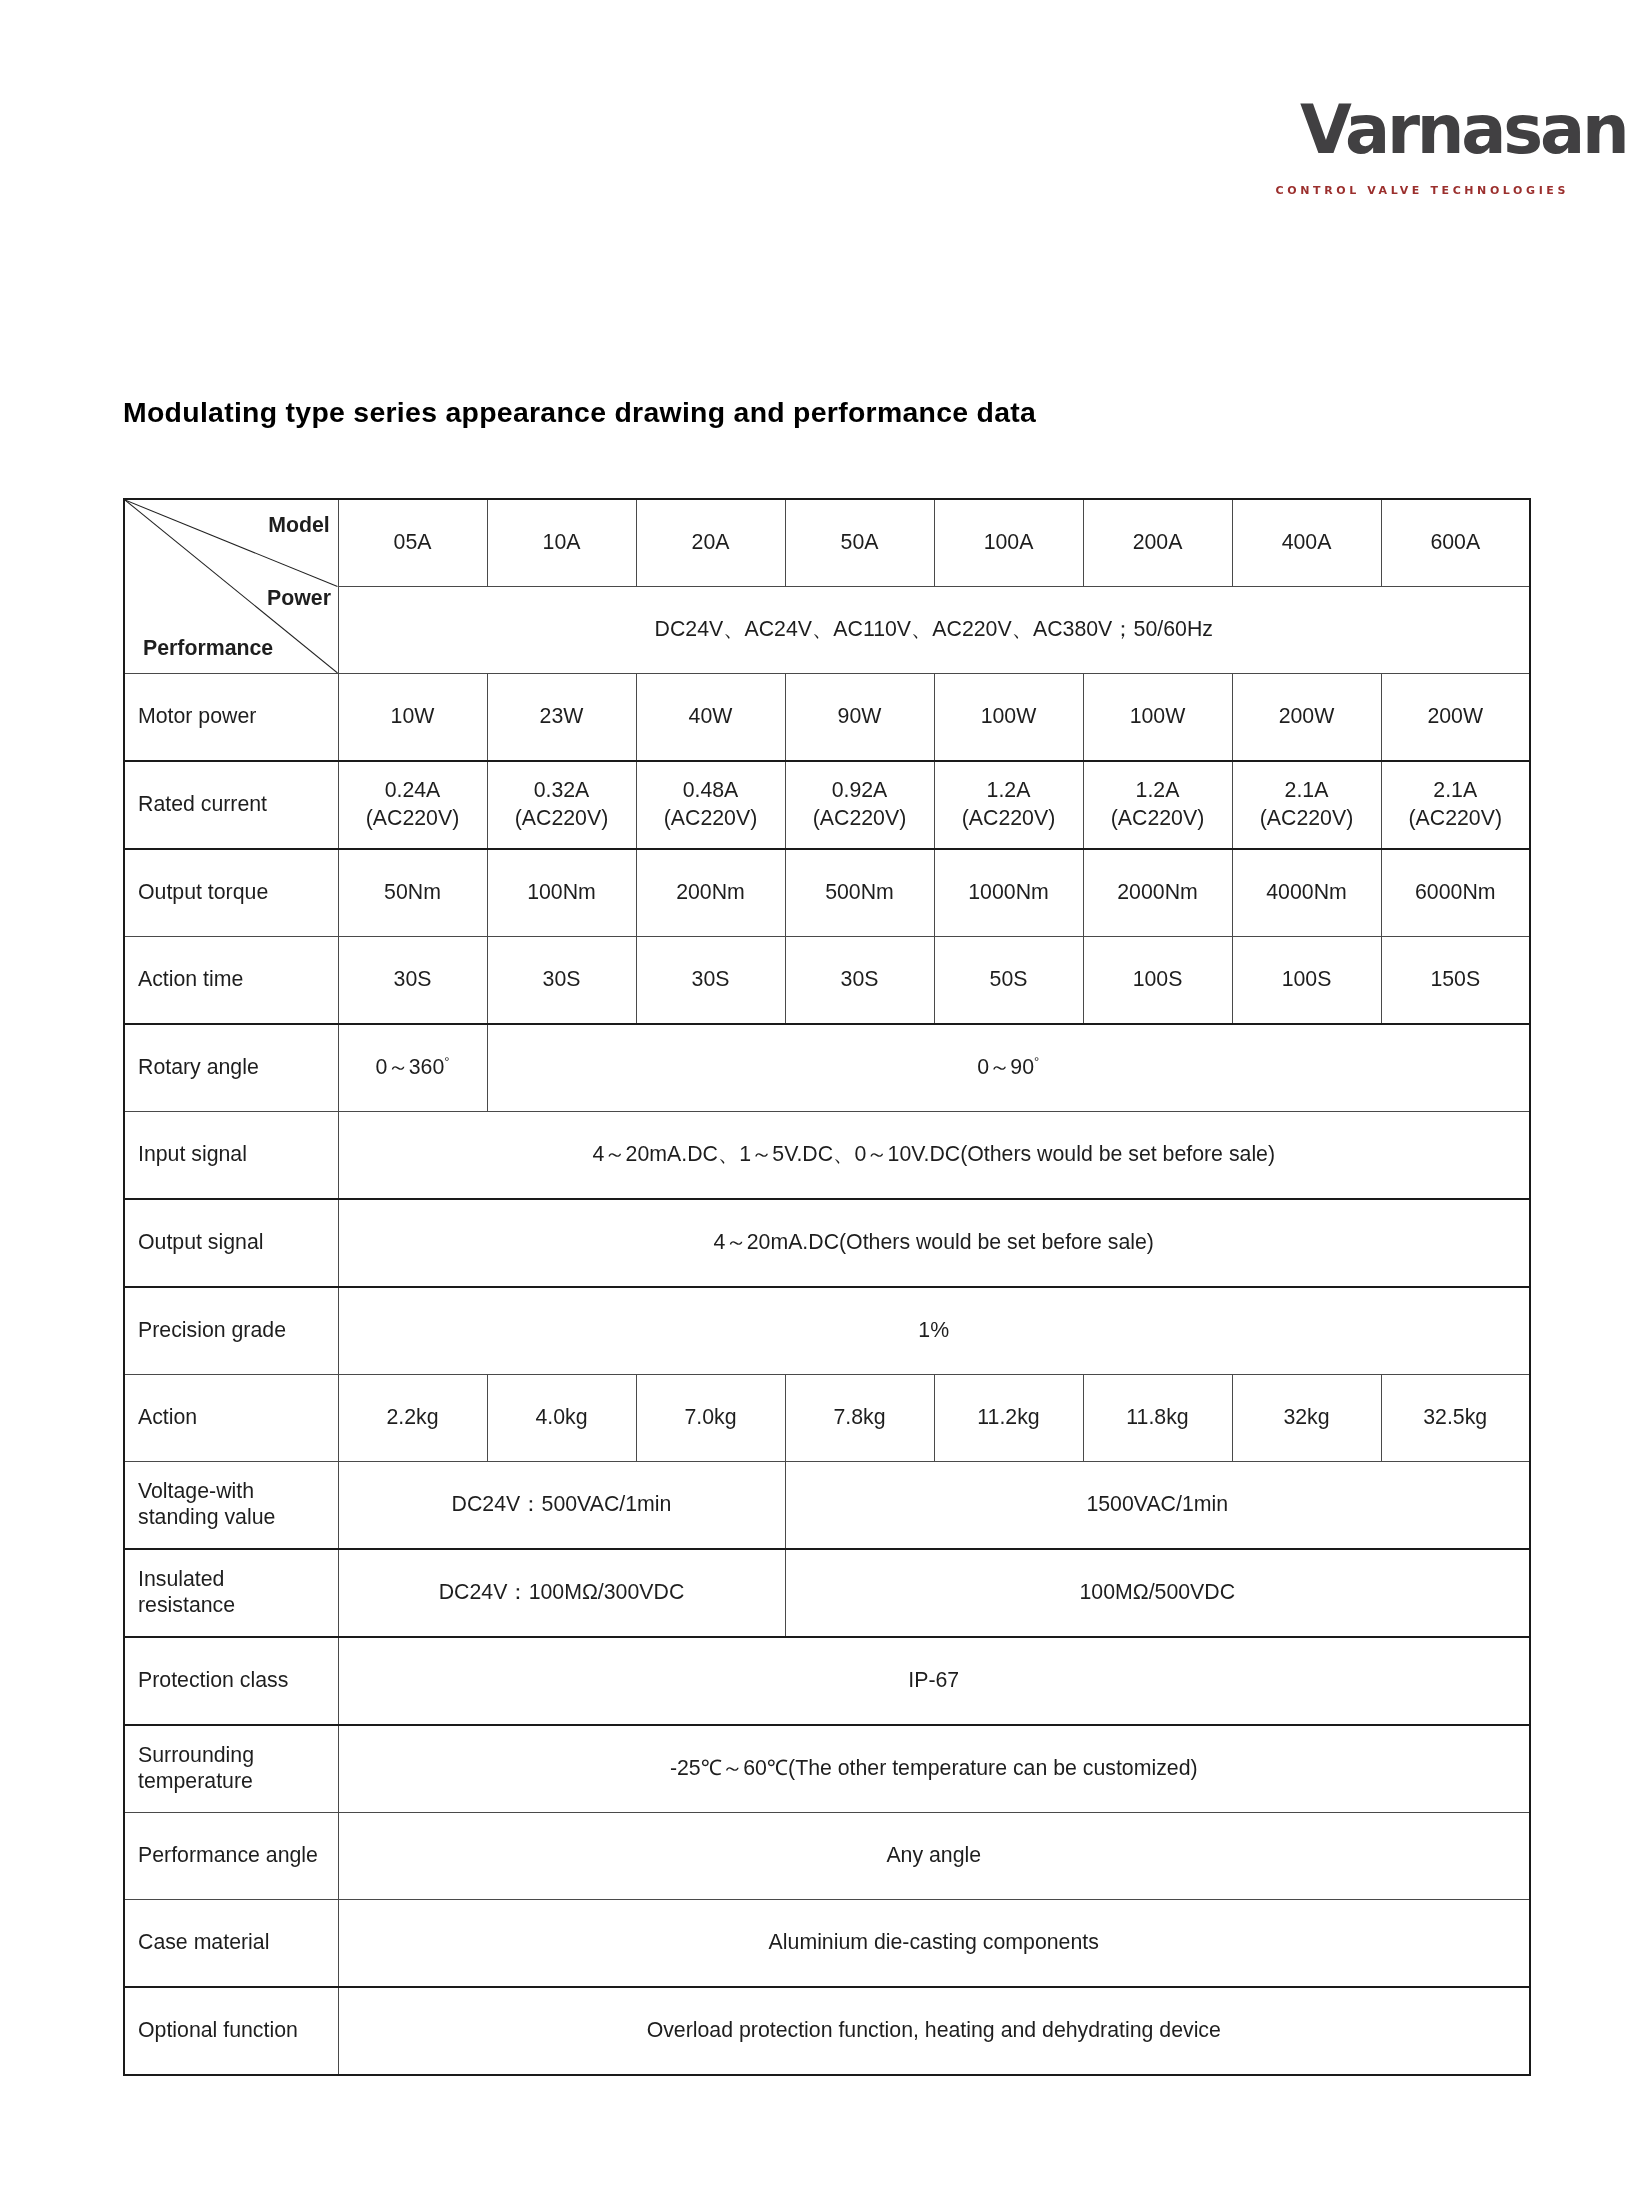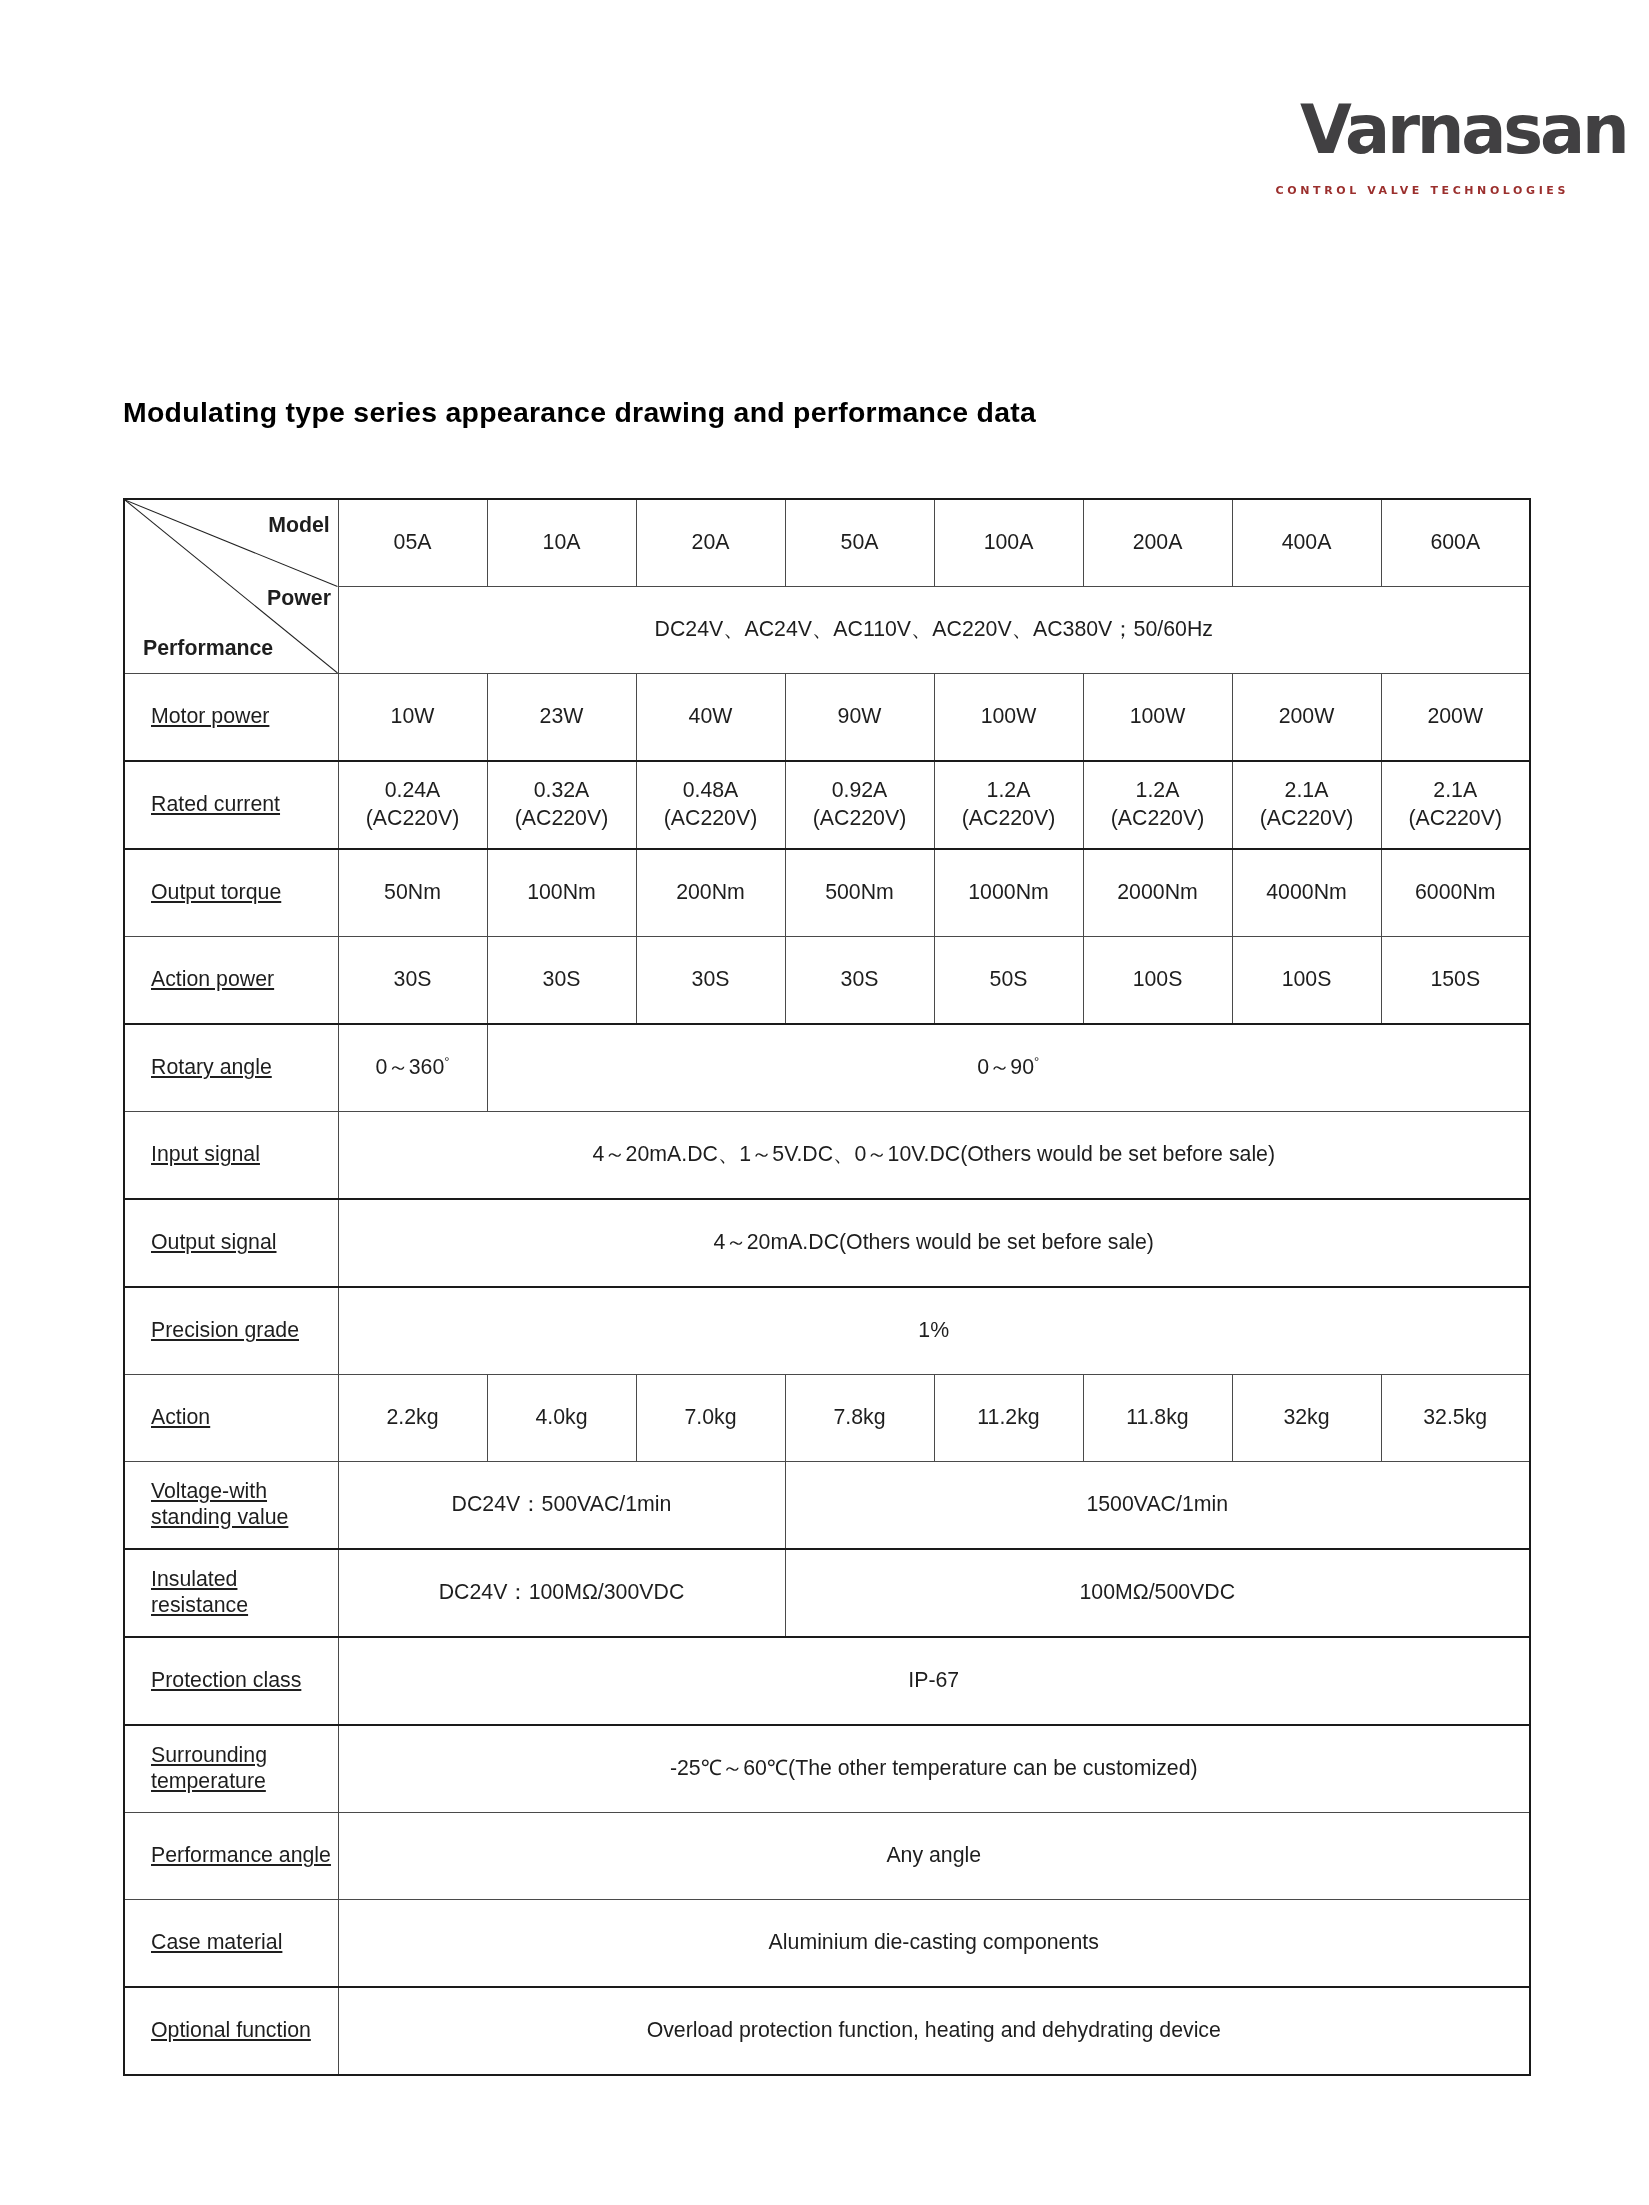--- a/index.html
+++ b/index.html
@@ -13,21 +13,21 @@
               letter-spacing: 3.6px; color: #9b2f2d; text-align: right; margin-top: 20px; }
 
   .title { position: absolute; left: 123px; top: 396px; font-family: "Liberation Sans", sans-serif;
            font-weight: bold; font-size: 28.4px; color: #000000; letter-spacing: 0.3px; }
 
   table.spec { position: absolute; left: 123px; top: 498px; width: 1407px;
                border-collapse: collapse; table-layout: fixed; border: 2.6px solid #1a1a1a; }
   table.spec td { border: 1.3px solid #4a4a4a; text-align: center; vertical-align: middle;
                   font-size: 21.3px; color: #1e1e1e; padding: 0; height: 86px; line-height: 1.3; }
   table.spec tr.thick td { border-bottom: 2.6px solid #1a1a1a; }
-  table.spec td.label { text-align: left; padding-left: 26px; font-size: 21.3px; line-height: 1.2; text-decoration: underline; }
+  table.spec td.label { text-align: left; padding-left: 13px; font-size: 21.3px; line-height: 1.2; }
   table.spec col.c-label { width: 214px; }
   table.spec col.c-model { width: 149px; }
 
   td.corner { position: relative; padding: 0 !important; }
   td.corner svg { position: absolute; left: 0; top: 0; width: 100%; height: 100%; }
   td.corner .lbl { position: absolute; font-size: 21.3px; font-weight: bold; }
   td.corner .lbl-model { right: 7.8px; top: 11.6px; }
   td.corner .lbl-power { right: 6.5px; top: 85px; }
   td.corner .lbl-perf { left: 18px; bottom: 10.3px; }
 
@@ -133,21 +133,21 @@
       <td>100Nm</td>
       <td>200Nm</td>
       <td>500Nm</td>
       <td>1000Nm</td>
       <td>2000Nm</td>
       <td>4000Nm</td>
       <td>6000Nm</td>
     </tr>
 
     <tr class="thick">
-      <td class="label">Action power</td>
+      <td class="label">Action time</td>
       <td>30S</td>
       <td>30S</td>
       <td>30S</td>
       <td>30S</td>
       <td>50S</td>
       <td>100S</td>
       <td>100S</td>
       <td>150S</td>
     </tr>
 

